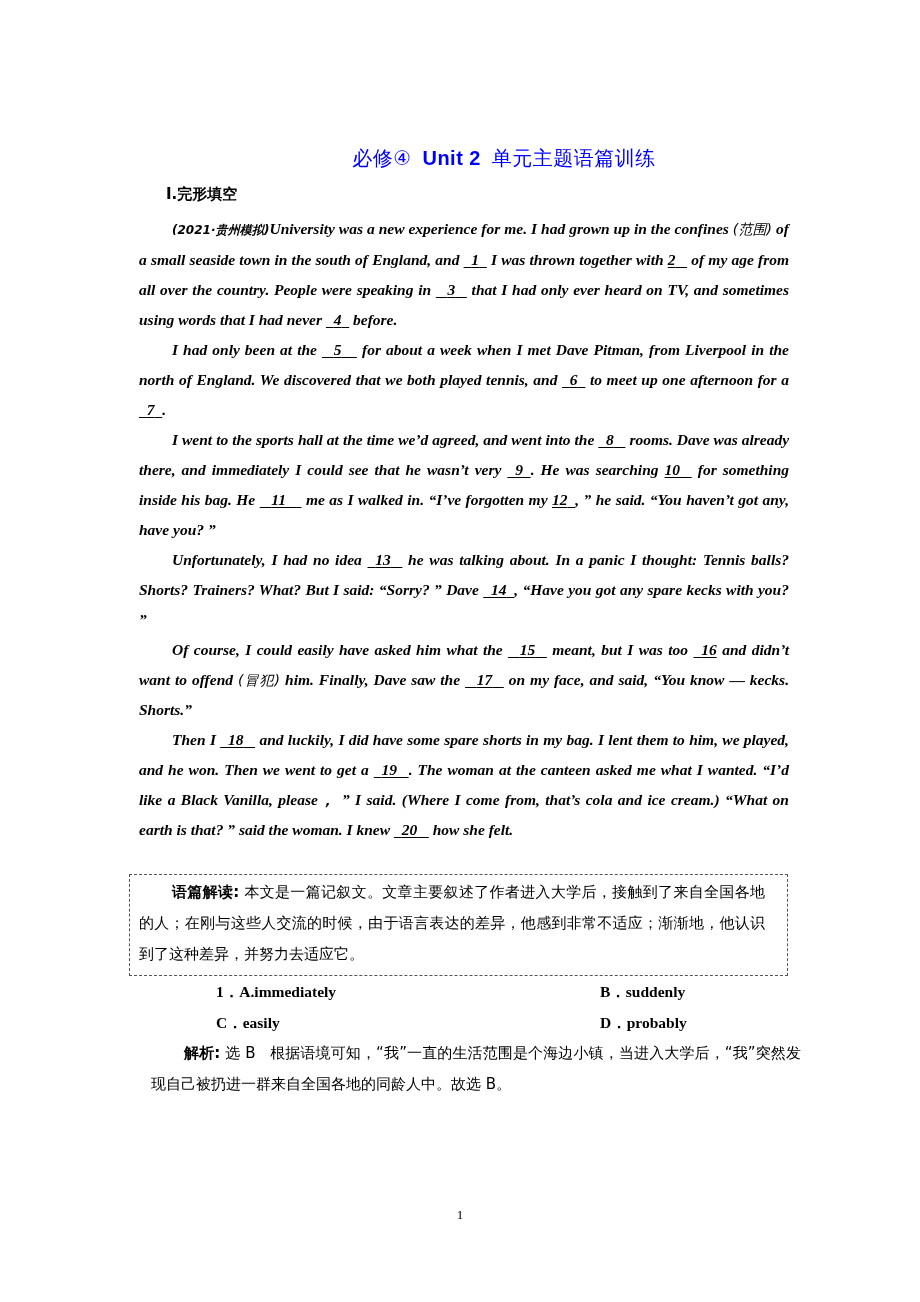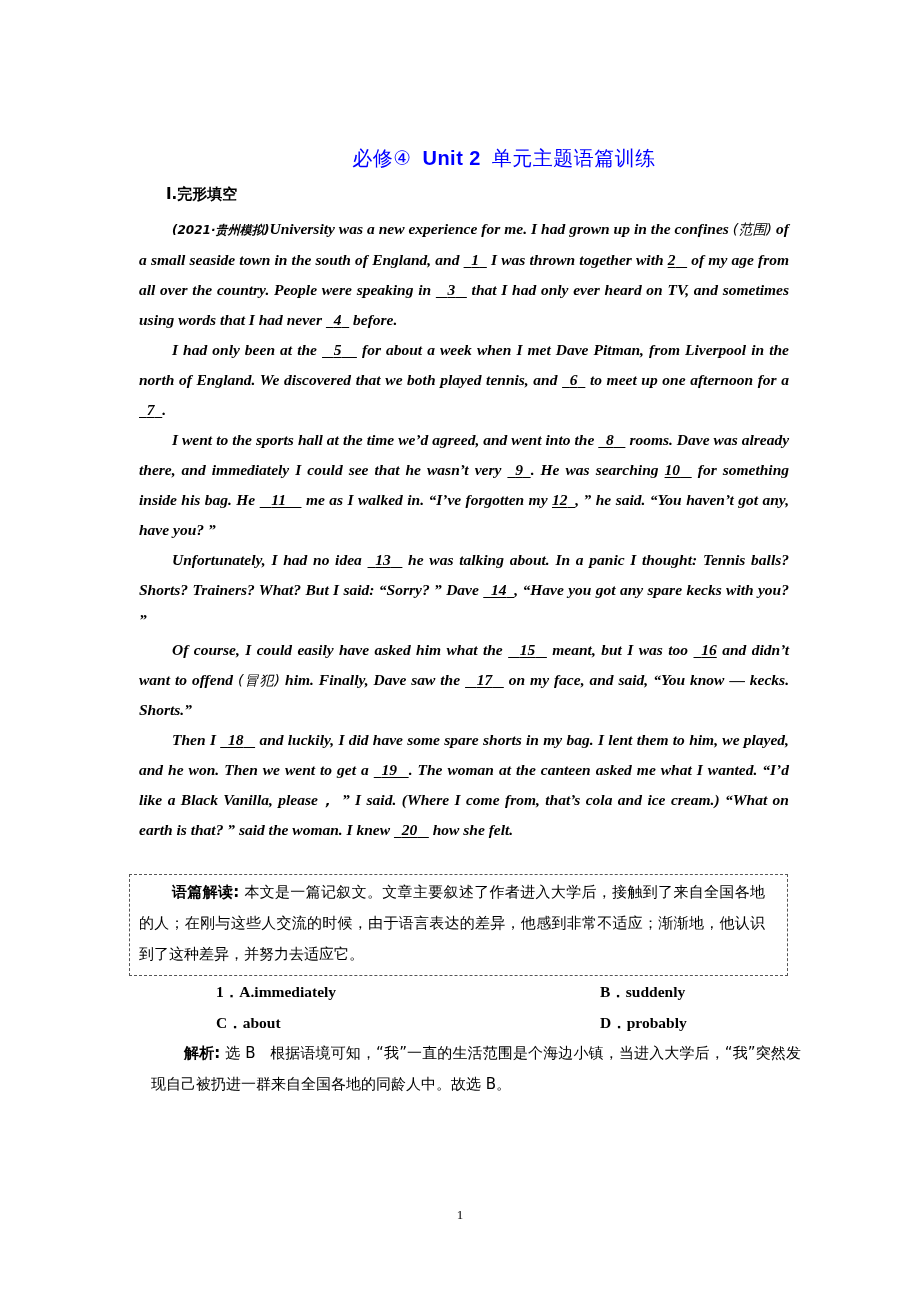--- a/index.html
+++ b/index.html
@@ -176,21 +176,21 @@
   <div class="analysis-box">
     <p><span class="label">语篇解读:</span> <span>本文是一篇记叙文。文章主要叙述了作者进入大学后，接触到了来自全国各地的人；在刚与这些人交流的时候，由于语言表达的差异，他感到非常不适应；渐渐地，他认识到了这种差异，并努力去适应它。</span></p>
   </div>
 
   <div class="options q1">
     <div class="opt-row">
       <span class="left"><span>1．</span><span>A.immediately</span></span>
       <span class="right">B．suddenly</span>
     </div>
     <div class="opt-row">
-      <span class="left">C．about</span>
+      <span class="left">C．easily</span>
       <span class="right">D．probably</span>
     </div>
   </div>
 
   <div class="explain">
     <p><span class="label">解析:</span> <span>选 B</span>&nbsp;&nbsp; <span>根据语境可知，“我”一直的生活范围是个海边小镇，当进入大学后，“我”突然发现自己被扔进一群来自全国各地的同龄人中。故选 B。</span></p>
   </div>
 
 
   <div class="page-number">1</div>

